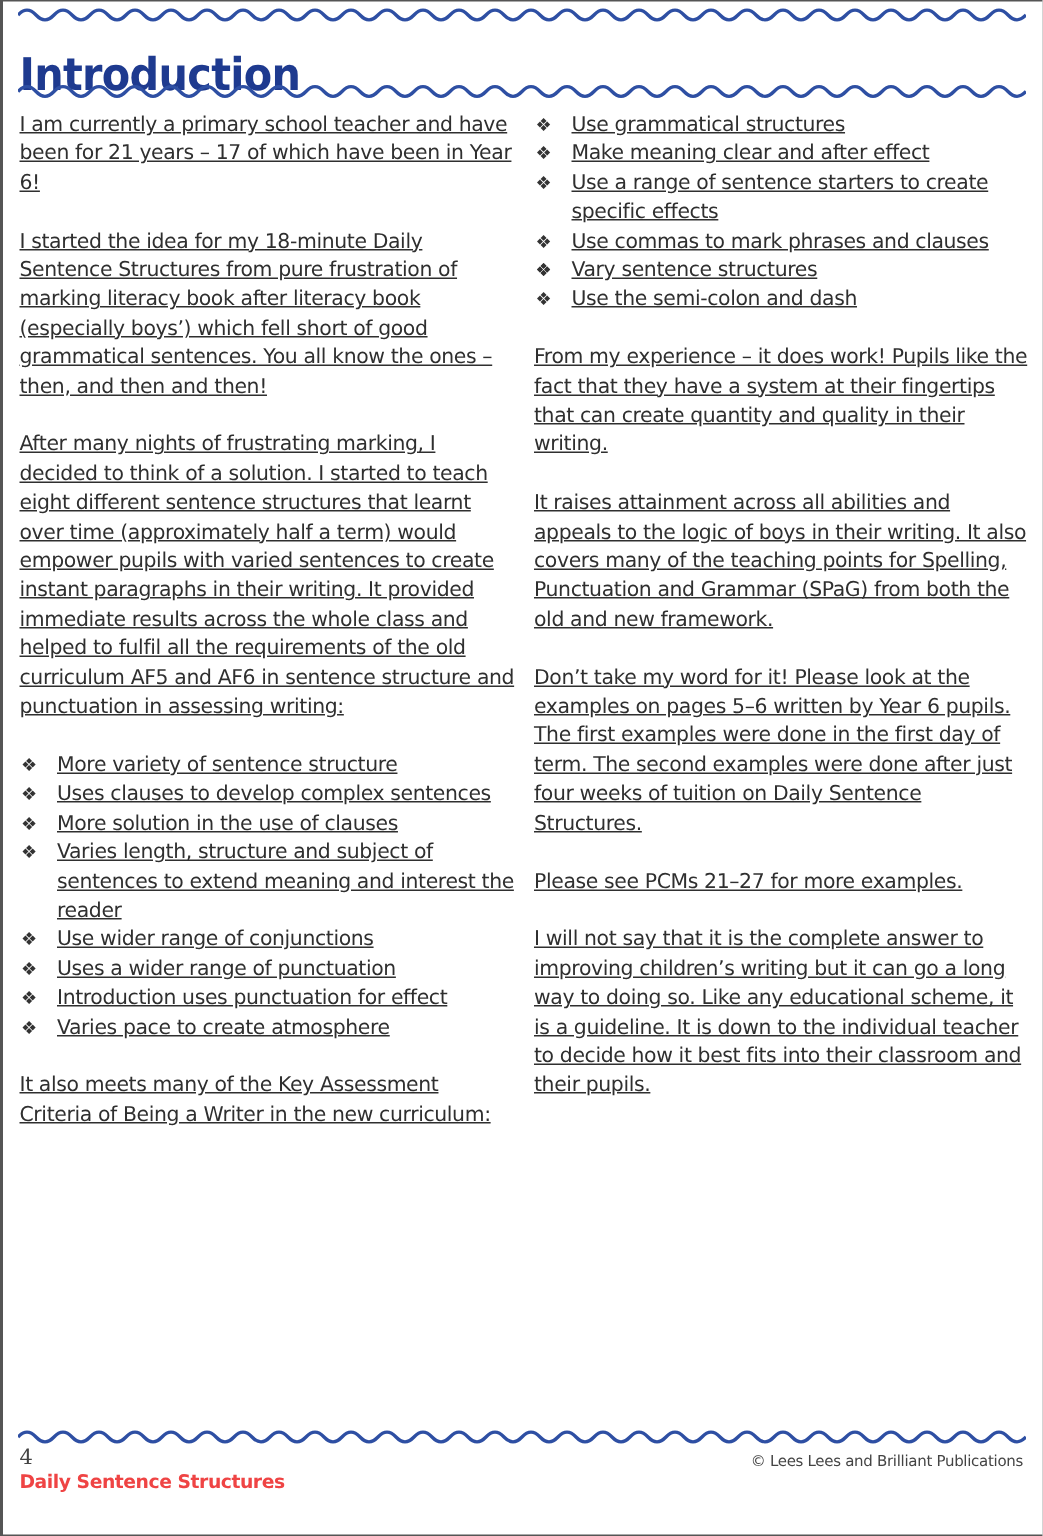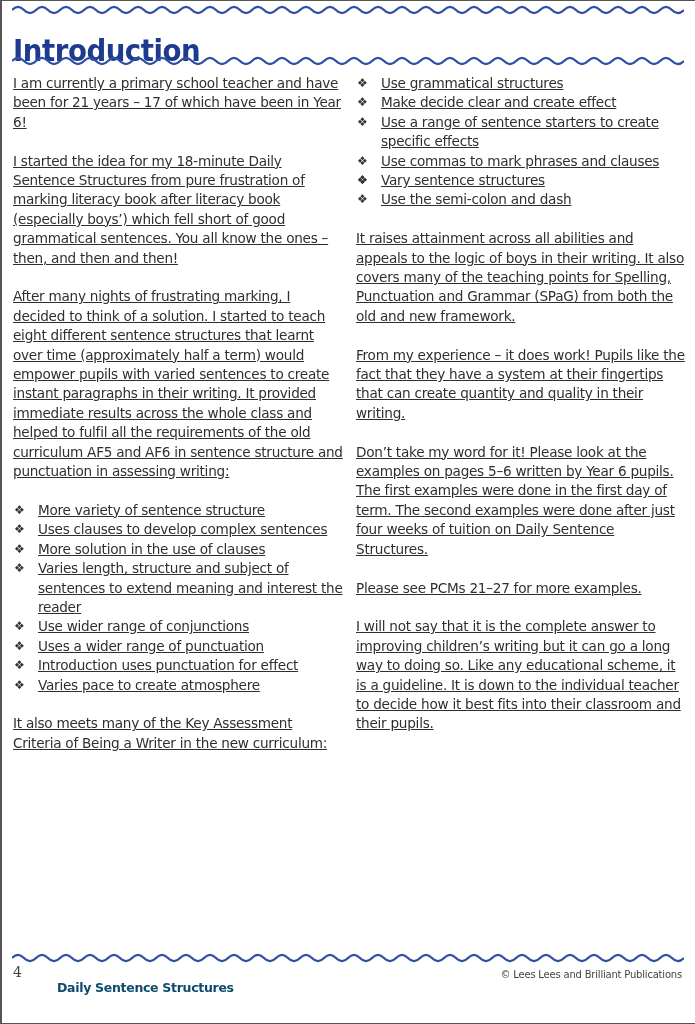--- a/index.html
+++ b/index.html
@@ -32,21 +32,21 @@
   .col li .bullet {
     position: absolute; left: 1px; top: 0; font-size: 12px; color: #333333;
   }
   .footer-page {
     position: absolute; left: 11px; top: 963px;
     font-family: "DejaVu Serif", serif; font-size: 14px; line-height: 16px; color: #444444;
   }
   .footer-book {
     position: absolute; left: 11px; top: 979px;
     font-family: "DejaVu Sans", sans-serif; font-weight: bold; font-size: 12.5px;
-    line-height: 16px; color: #0c4a6e; letter-spacing: -0.3px; margin-left: 44px;
+    line-height: 16px; color: #ef4444; letter-spacing: -0.3px;
   }
   .footer-copy {
     position: absolute; right: 13px; top: 967px;
     font-family: "DejaVu Sans", sans-serif; font-size: 10px; line-height: 14px;
     color: #444444; letter-spacing: -0.2px;
   }
 </style>
 </head>
 <body>
 
@@ -79,29 +79,29 @@
       <li><span class="bullet">❖</span><span>Uses a wider range of punctuation</span></li>
       <li><span class="bullet">❖</span><span>Introduction uses punctuation for effect</span></li>
       <li><span class="bullet">❖</span><span>Varies pace to create atmosphere</span></li>
     </ul>
     <p>It also meets many of the Key Assessment Criteria of Being a Writer in the new curriculum:</p>
   </div>
 
   <div class="col right">
     <ul>
       <li><span class="bullet">❖</span><span>Use grammatical structures</span></li>
-      <li><span class="bullet">❖</span><span>Make decide clear and create effect</span></li>
+      <li><span class="bullet">❖</span><span>Make meaning clear and after effect</span></li>
       <li><span class="bullet">❖</span><span>Use a range of sentence starters to create specific effects</span></li>
       <li><span class="bullet">❖</span><span>Use commas to mark phrases and clauses</span></li>
       <li><span class="bullet">❖</span></li>
       <li><span class="bullet">❖</span><span>Vary sentence structures</span></li>
       <li><span class="bullet">❖</span><span>Use the semi-colon and dash</span></li>
     </ul>
+    <p>From my experience – it does work! Pupils like the fact that they have a system at their fingertips that can create quantity and quality in their writing.</p>
     <p>It raises attainment across all abilities and appeals to the logic of boys in their writing. It also covers many of the teaching points for Spelling, Punctuation and Grammar (SPaG) from both the old and new framework.</p>
-    <p>From my experience – it does work! Pupils like the fact that they have a system at their fingertips that can create quantity and quality in their writing.</p>
     <p>Don’t take my word for it! Please look at the examples on pages 5–6 written by Year 6 pupils. The first examples were done in the first day of term. The second examples were done after just four weeks of tuition on Daily Sentence Structures.</p>
     <p>Please see PCMs 21–27 for more examples.</p>
     <p>I will not say that it is the complete answer to improving children’s writing but it can go a long way to doing so. Like any educational scheme, it is a guideline. It is down to the individual teacher to decide how it best fits into their classroom and their pupils.</p>
   </div>
 
   <div class="wave" style="top:951px;">
     <svg width="672" height="12" viewBox="0 0 672 12">
         <path class="wp" d="M0 6 Q6 -0.40000000000000036 12 6 Q18 12.4 24 6 Q30 -0.40000000000000036 36 6 Q42 12.4 48 6 Q54 -0.40000000000000036 60 6 Q66 12.4 72 6 Q78 -0.40000000000000036 84 6 Q90 12.4 96 6 Q102 -0.40000000000000036 108 6 Q114 12.4 120 6 Q126 -0.40000000000000036 132 6 Q138 12.4 144 6 Q150 -0.40000000000000036 156 6 Q162 12.4 168 6 Q174 -0.40000000000000036 180 6 Q186 12.4 192 6 Q198 -0.40000000000000036 204 6 Q210 12.4 216 6 Q222 -0.40000000000000036 228 6 Q234 12.4 240 6 Q246 -0.40000000000000036 252 6 Q258 12.4 264 6 Q270 -0.40000000000000036 276 6 Q282 12.4 288 6 Q294 -0.40000000000000036 300 6 Q306 12.4 312 6 Q318 -0.40000000000000036 324 6 Q330 12.4 336 6 Q342 -0.40000000000000036 348 6 Q354 12.4 360 6 Q366 -0.40000000000000036 372 6 Q378 12.4 384 6 Q390 -0.40000000000000036 396 6 Q402 12.4 408 6 Q414 -0.40000000000000036 420 6 Q426 12.4 432 6 Q438 -0.40000000000000036 444 6 Q450 12.4 456 6 Q462 -0.40000000000000036 468 6 Q474 12.4 480 6 Q486 -0.40000000000000036 492 6 Q498 12.4 504 6 Q510 -0.40000000000000036 516 6 Q522 12.4 528 6 Q534 -0.40000000000000036 540 6 Q546 12.4 552 6 Q558 -0.40000000000000036 564 6 Q570 12.4 576 6 Q582 -0.40000000000000036 588 6 Q594 12.4 600 6 Q606 -0.40000000000000036 612 6 Q618 12.4 624 6 Q630 -0.40000000000000036 636 6 Q642 12.4 648 6 Q654 -0.40000000000000036 660 6 Q666 12.4 672 6" fill="none" stroke="#2e4fa3" stroke-width="2.2"></path>
       </svg>
   </div>

